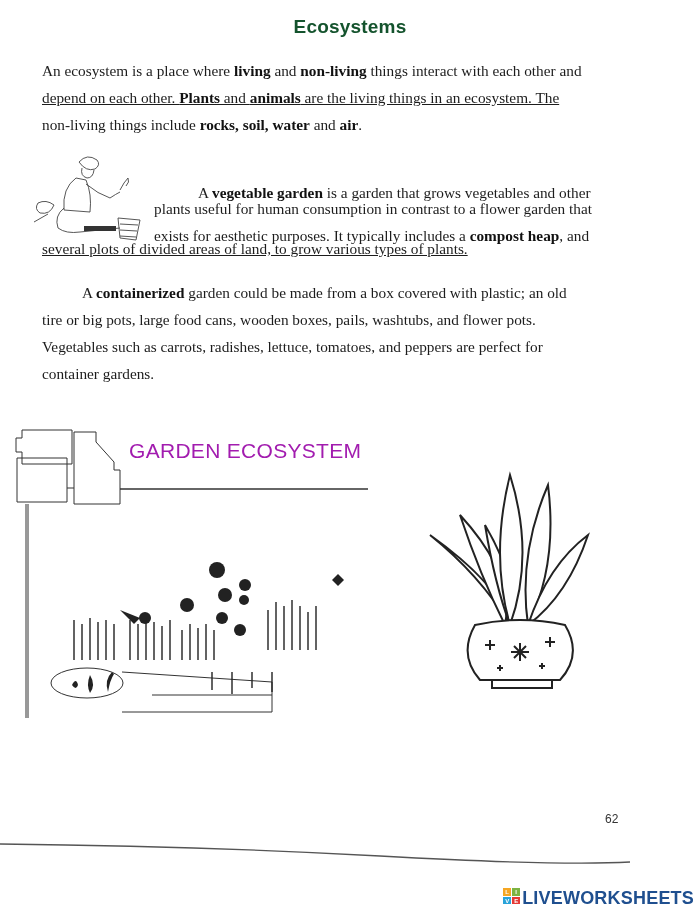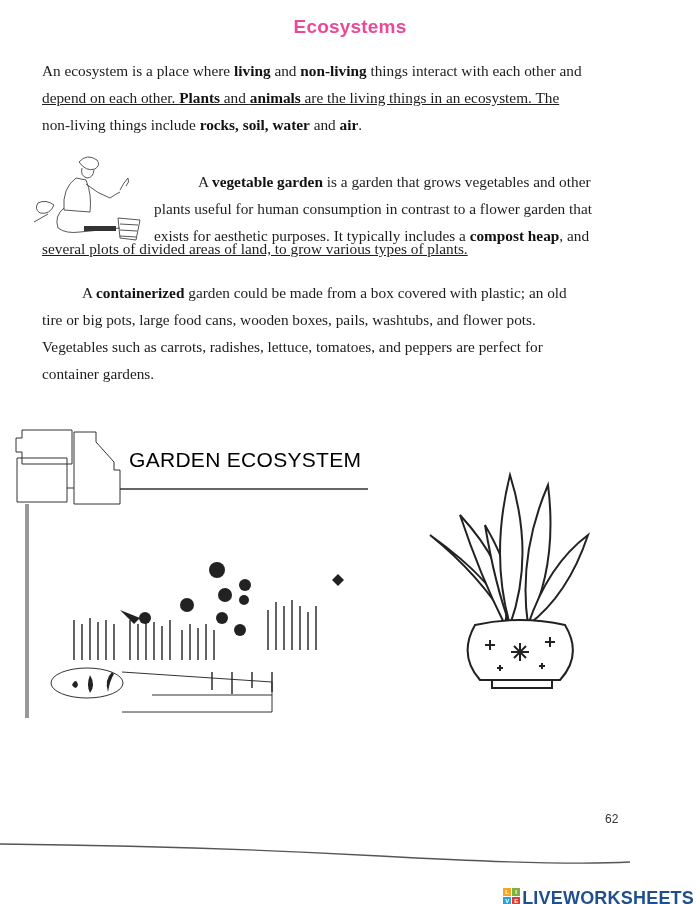--- a/index.html
+++ b/index.html
@@ -4,29 +4,29 @@
 <style>
   html, body { margin: 0; padding: 0; }
   body {
     width: 700px; height: 904px; position: relative; overflow: hidden;
     background: #ffffff; color: #1a1a1a;
     font-family: "Liberation Serif", serif;
   }
   .title {
     position: absolute; left: 0; width: 700px; top: 16px; text-align: center;
     font-family: "Liberation Sans", sans-serif; font-weight: bold; font-size: 19px;
-    color: #ec4899; letter-spacing: 0.2px;
+    color: #14532d; letter-spacing: 0.2px;
   }
   .line { position: absolute; white-space: nowrap; font-size: 15.3px; color: #1c1c1c; }
   .line b { font-weight: bold; color: #111; }
   .gardener { position: absolute; left: 24px; top: 150px; width: 125px; height: 100px; }
   .garden-fig { position: absolute; left: 12px; top: 420px; width: 370px; height: 300px; }
   .garden-title {
-    position: absolute; left: 129px; top: 448px;
-    font-family: "Liberation Sans", sans-serif; font-size: 21px; color: #000000; letter-spacing: 0.3px;
+    position: absolute; left: 129px; top: 439px;
+    font-family: "Liberation Sans", sans-serif; font-size: 21px; color: #a21caf; letter-spacing: 0.3px;
   }
   .plant-fig { position: absolute; left: 420px; top: 465px; width: 180px; height: 225px; }
   .page-number {
     position: absolute; left: 605px; top: 812px;
     font-family: "Liberation Sans", sans-serif; font-size: 12px; color: #333;
   }
   .bottom-rule { position: absolute; left: 0; top: 838px; width: 640px; height: 30px; }
   .logo {
     position: absolute; right: 6px; top: 877px; display: flex; align-items: flex-start; margin-top: 11px;
   }
@@ -58,21 +58,21 @@
     <path d="M30 55 q-8 -6 -16 -2 q-4 6 2 10 q10 2 14 -8z"></path>
     <path d="M10 72 l14 -8"></path>
     <path d="M96 40 q4 -8 8 -12 q2 4 -2 8"></path>
     <path d="M94 68 l22 2 l-4 20 l-16 -2 z"></path>
     <path d="M96 74 l18 1 M96 80 l17 1 M96 86 l16 1"></path>
   </g>
   <rect x="60" y="76" width="32" height="5" fill="#333"></rect>
 </svg>
 
 <div>
-  <div class="line" style="left:198px; top:173px;text-align:center;">A <b>vegetable garden</b> is a garden that grows vegetables and other</div>
+  <div class="line" style="left:198px; top:184px;text-align:center;">A <b>vegetable garden</b> is a garden that grows vegetables and other</div>
   <div class="line" style="left:154px; top:200px;">plants useful for human consumption in contrast to a flower garden that</div>
   <div class="line" style="left:154px; top:227px;">exists for aesthetic purposes. It typically includes a <b>compost heap</b>, and</div>
   <div class="line" style="left:42px; top:240px;text-decoration:underline;">several plots of divided areas of land, to grow various types of plants.</div>
 </div>
 
 <div>
   <div class="line" style="left:82px; top:284px;">A <b>containerized</b> garden could be made from a box covered with plastic; an old</div>
   <div class="line" style="left:42px; top:311px;text-align:center;">tire or big pots, large food cans, wooden boxes, pails, washtubs, and flower pots.</div>
   <div class="line" style="left:42px; top:338px;text-align:center;">Vegetables such as carrots, radishes, lettuce, tomatoes, and peppers are perfect for</div>
   <div class="line" style="left:42px; top:365px;">container gardens.</div>

